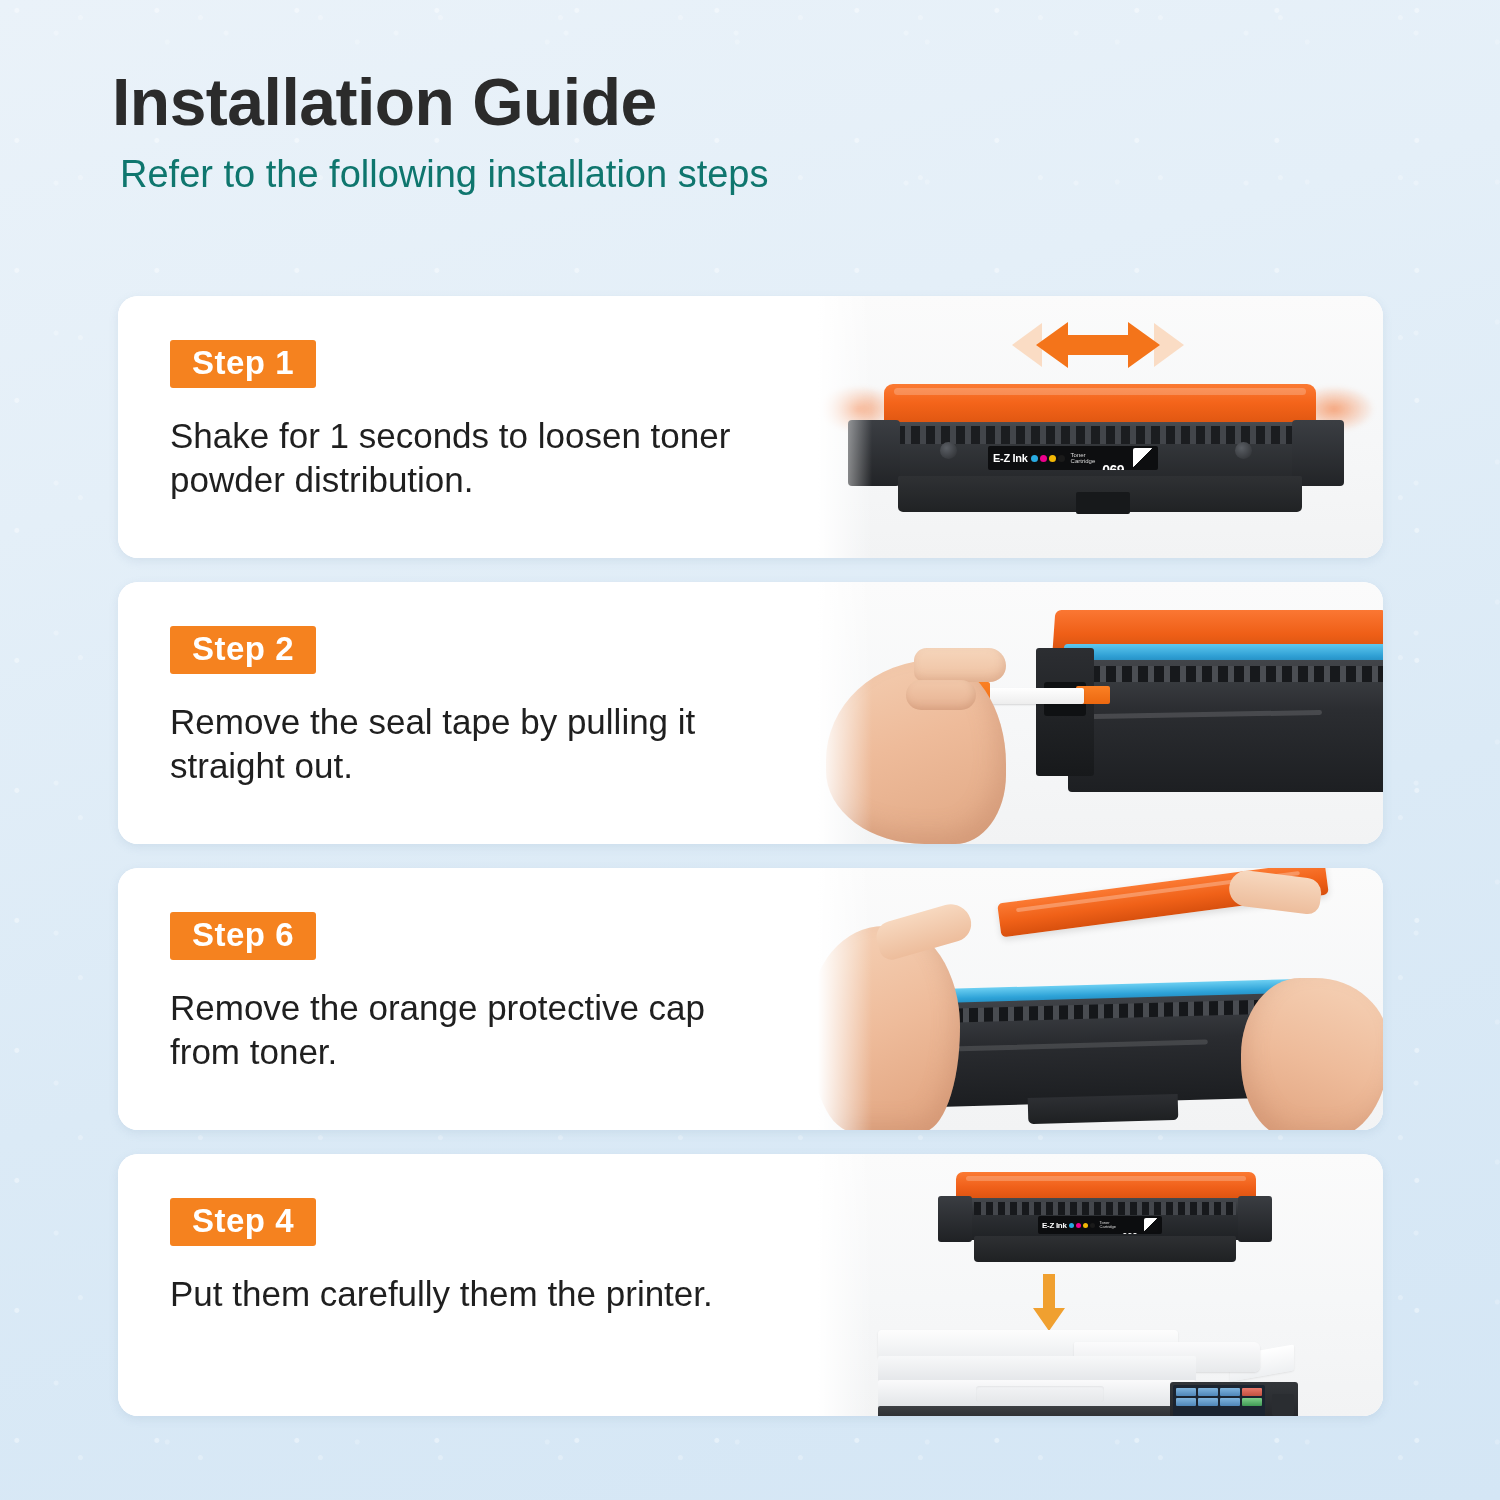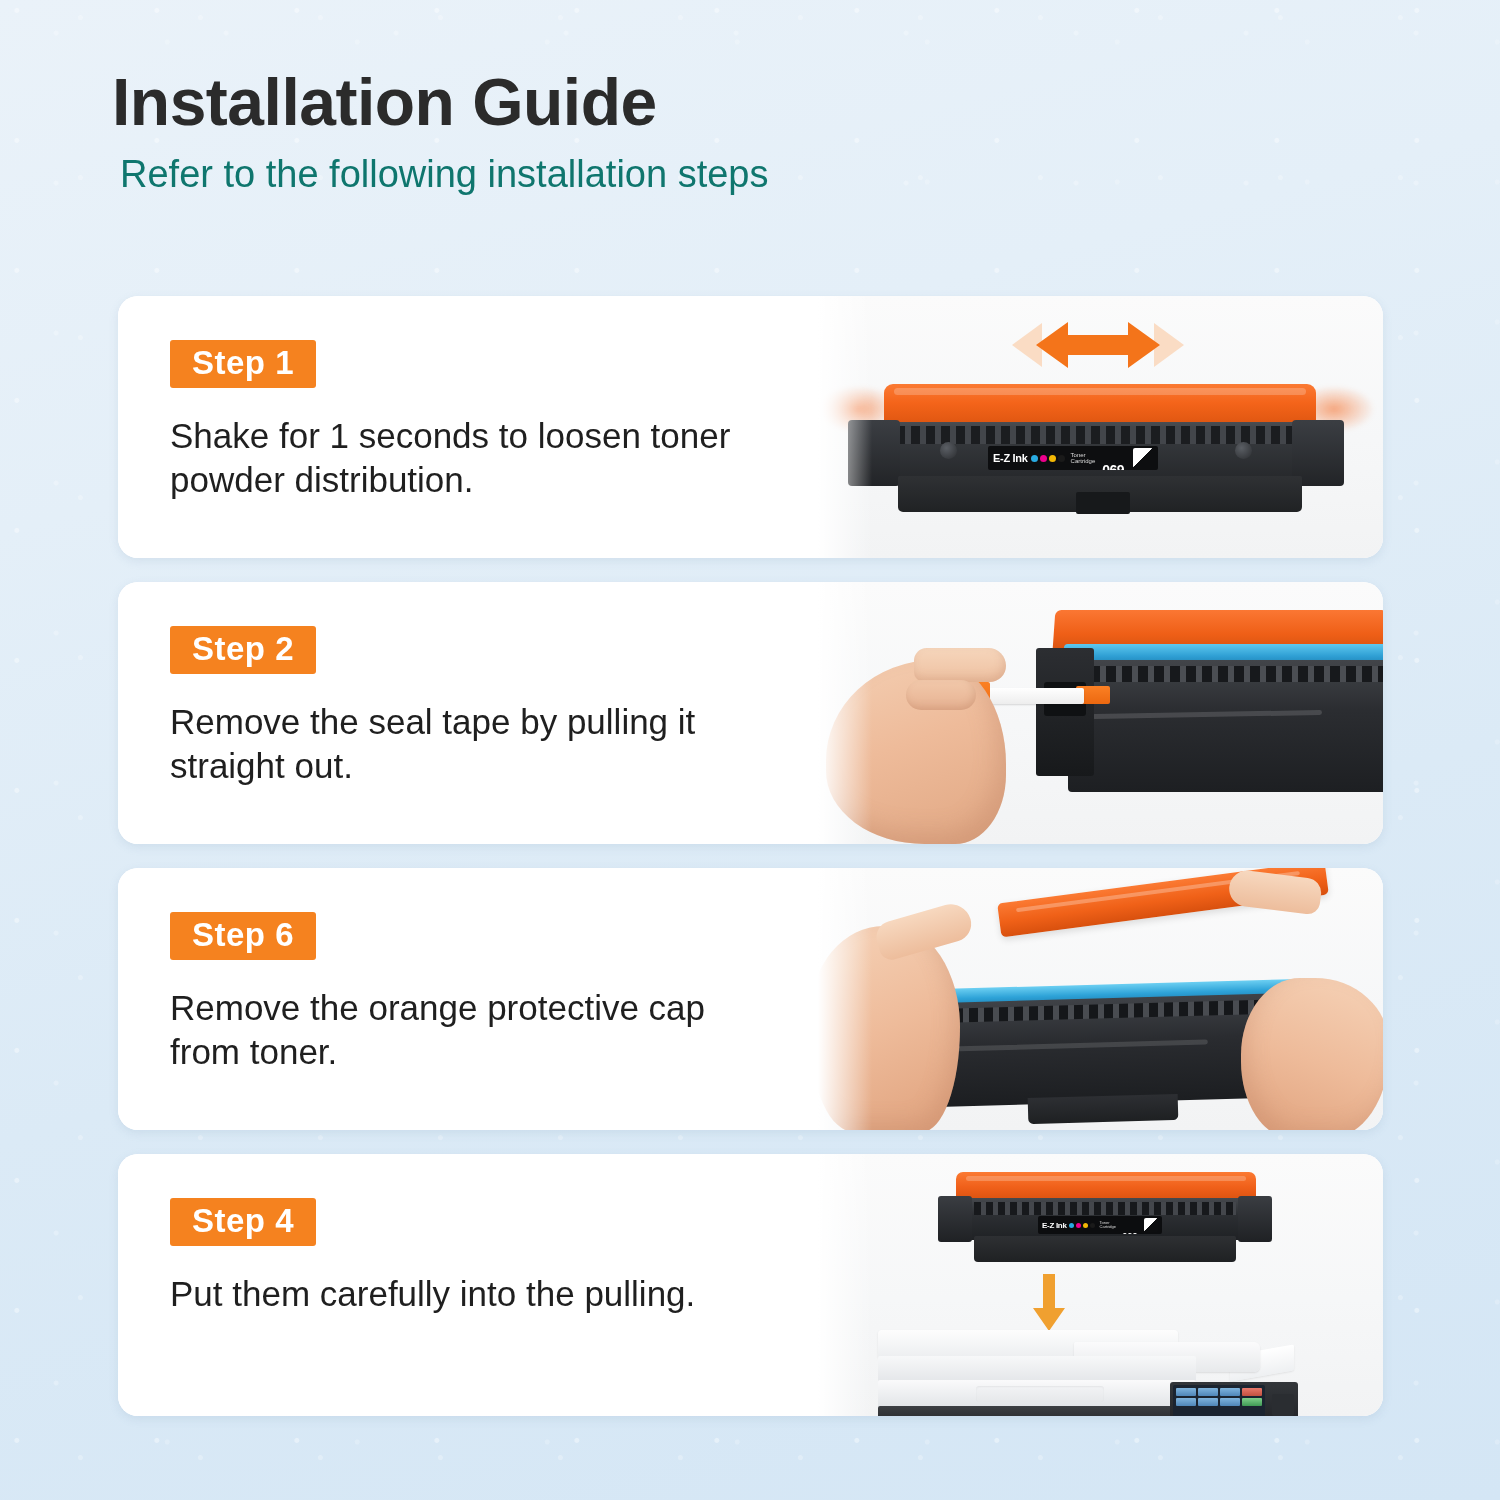--- a/index.html
+++ b/index.html
@@ -519,21 +519,21 @@
         <div class="s3-hand-l"></div>
         <div class="s3-hand-l-fingers"></div>
         <div class="s3-hand-r"></div>
         <div class="s3-hand-r-fingers"></div>
       </div>
     </div>
 
     <div class="card">
       <div class="card-text">
         <div class="step-badge">Step 4</div>
-        <div class="step-desc">Put them carefully into the pulling.</div>
+        <div class="step-desc">Put them carefully them the printer.</div>
       </div>
       <div class="card-figure">
         <div class="s4-cart">
           <div class="s4-cap"></div>
           <div class="s4-body"></div>
           <div class="s4-vents"></div>
           <div class="s4-end-l"></div>
           <div class="s4-end-r"></div>
           <div class="s4-base"></div>
           <div class="s4-label">

